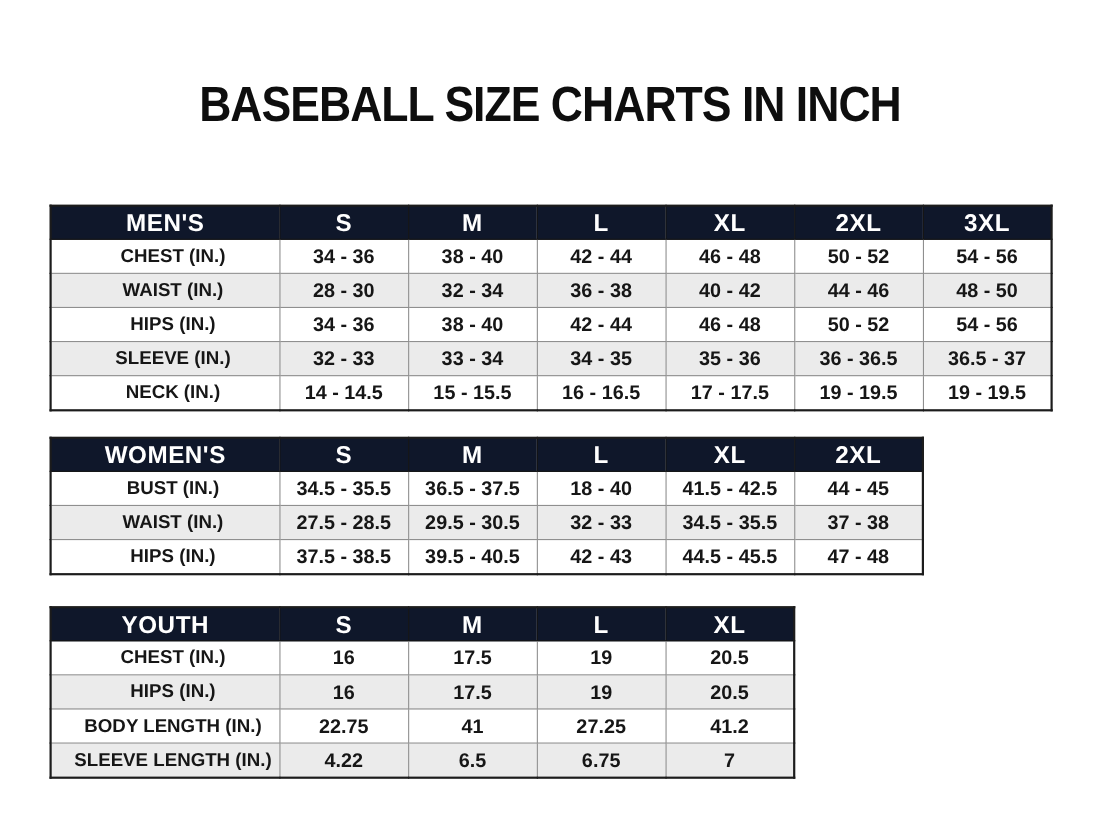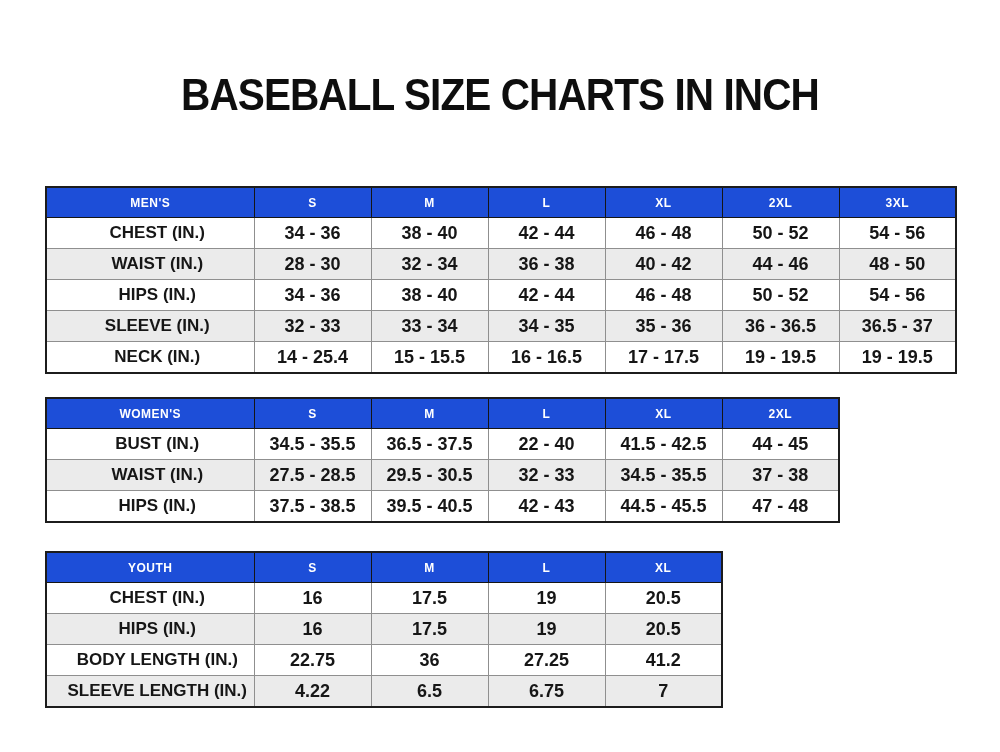--- a/index.html
+++ b/index.html
@@ -31,24 +31,24 @@
   #table-wrap-2 { top: 551px; border-radius: 18px; }
   table {
     border-collapse: collapse;
     table-layout: fixed;
     border: 2px solid #1c1c1c;
     background: #ffffff;
   }
   col.label-col { width: 208px; }
   col.size-col  { width: 117px; }
   thead th {
-    background: #1d4ed8;
+    background: #0f172a;
     color: #ffffff;
     height: 29px;
-    font-size: 12px;
+    font-size: 22px;
     font-weight: 700;
     letter-spacing: 0.5px;
     border: 1px solid #151515;
     padding: 0;
     text-align: center;
     vertical-align: middle;
   }
   tbody td {
     height: 30px;
     border: 1px solid #8f8f8f;
@@ -122,21 +122,21 @@
           <td class="row-label">SLEEVE (IN.)</td>
           <td class="value">32 - 33</td>
           <td class="value">33 - 34</td>
           <td class="value">34 - 35</td>
           <td class="value">35 - 36</td>
           <td class="value">36 - 36.5</td>
           <td class="value">36.5 - 37</td>
         </tr>
         <tr>
           <td class="row-label">NECK (IN.)</td>
-          <td class="value">14 - 25.4</td>
+          <td class="value">14 - 14.5</td>
           <td class="value">15 - 15.5</td>
           <td class="value">16 - 16.5</td>
           <td class="value">17 - 17.5</td>
           <td class="value">19 - 19.5</td>
           <td class="value">19 - 19.5</td>
         </tr>
       </tbody>
     </table>
 </div>
 
@@ -158,21 +158,21 @@
           <th>L</th>
           <th>XL</th>
           <th>2XL</th>
         </tr>
       </thead>
       <tbody>
         <tr>
           <td class="row-label">BUST (IN.)</td>
           <td class="value">34.5 - 35.5</td>
           <td class="value">36.5 - 37.5</td>
-          <td class="value">22 - 40</td>
+          <td class="value">18 - 40</td>
           <td class="value">41.5 - 42.5</td>
           <td class="value">44 - 45</td>
         </tr>
         <tr>
           <td class="row-label">WAIST (IN.)</td>
           <td class="value">27.5 - 28.5</td>
           <td class="value">29.5 - 30.5</td>
           <td class="value">32 - 33</td>
           <td class="value">34.5 - 35.5</td>
           <td class="value">37 - 38</td>
@@ -218,21 +218,21 @@
         <tr>
           <td class="row-label">HIPS (IN.)</td>
           <td class="value">16</td>
           <td class="value">17.5</td>
           <td class="value">19</td>
           <td class="value">20.5</td>
         </tr>
         <tr>
           <td class="row-label">BODY LENGTH (IN.)</td>
           <td class="value">22.75</td>
-          <td class="value">36</td>
+          <td class="value">41</td>
           <td class="value">27.25</td>
           <td class="value">41.2</td>
         </tr>
         <tr>
           <td class="row-label">SLEEVE LENGTH (IN.)</td>
           <td class="value">4.22</td>
           <td class="value">6.5</td>
           <td class="value">6.75</td>
           <td class="value">7</td>
         </tr>

